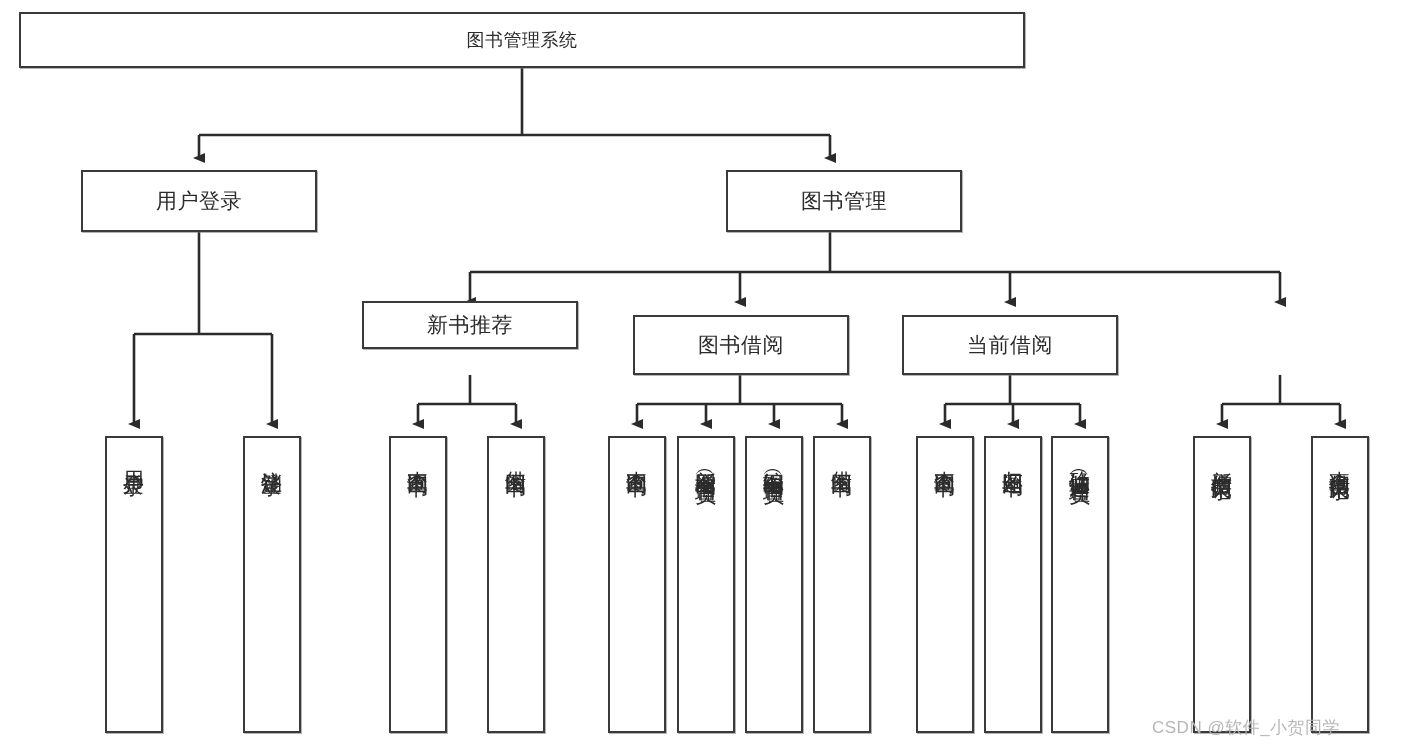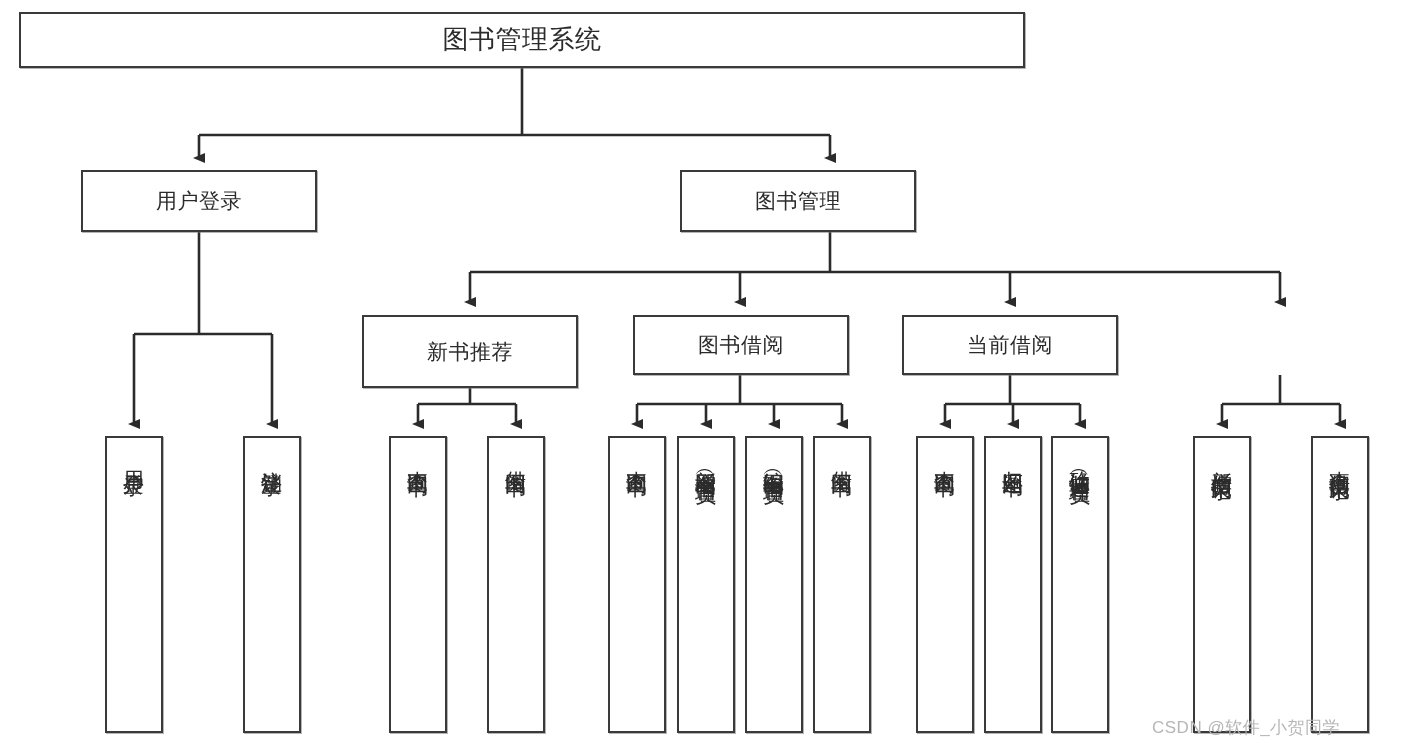--- a/index.html
+++ b/index.html
@@ -39,21 +39,21 @@
   .node .label {
     display: block;
     text-align: center;
     line-height: 1.12;
     letter-spacing: 0.5px;
   }
   .node.horizontal .label {
     font-size: 21px;
   }
   .node.root .label {
-    font-size: 26px;
+    font-size: 18px;
   }
   .node.vertical {
     align-items: flex-start;
     padding-top: 16px;
   }
   .node.vertical .label {
     writing-mode: vertical-rl;
     text-orientation: upright;
     font-size: 21px;
     line-height: 1.0;
@@ -124,25 +124,25 @@
   </svg>
 
   <div class="node root horizontal" style="left:19px; top:12px; width:1006px; height:56px;">
     <span class="label">图书管理系统</span>
   </div>
 
   <div class="node horizontal" style="left:81px; top:170px; width:236px; height:62px;">
     <span class="label">用户登录</span>
   </div>
 
-  <div class="node horizontal" style="left:680px; top:170px; width:236px; height:62px;">
+  <div class="node horizontal" style="left:726px; top:170px; width:236px; height:62px;">
     <span class="label">图书管理</span>
   </div>
 
-  <div class="node horizontal" style="left:362px; top:315px; width:216px; height:73px;">
+  <div class="node horizontal" style="left:362px; top:301px; width:216px; height:48px;">
     <span class="label">新书推荐</span>
   </div>
 
   <div class="node horizontal" style="left:902px; top:315px; width:216px; height:60px;">
     <span class="label">当前借阅</span>
   </div>
 
   <div class="node horizontal" style="left:633px; top:315px; width:216px; height:60px;">
     <span class="label">图书借阅</span>
   </div>

